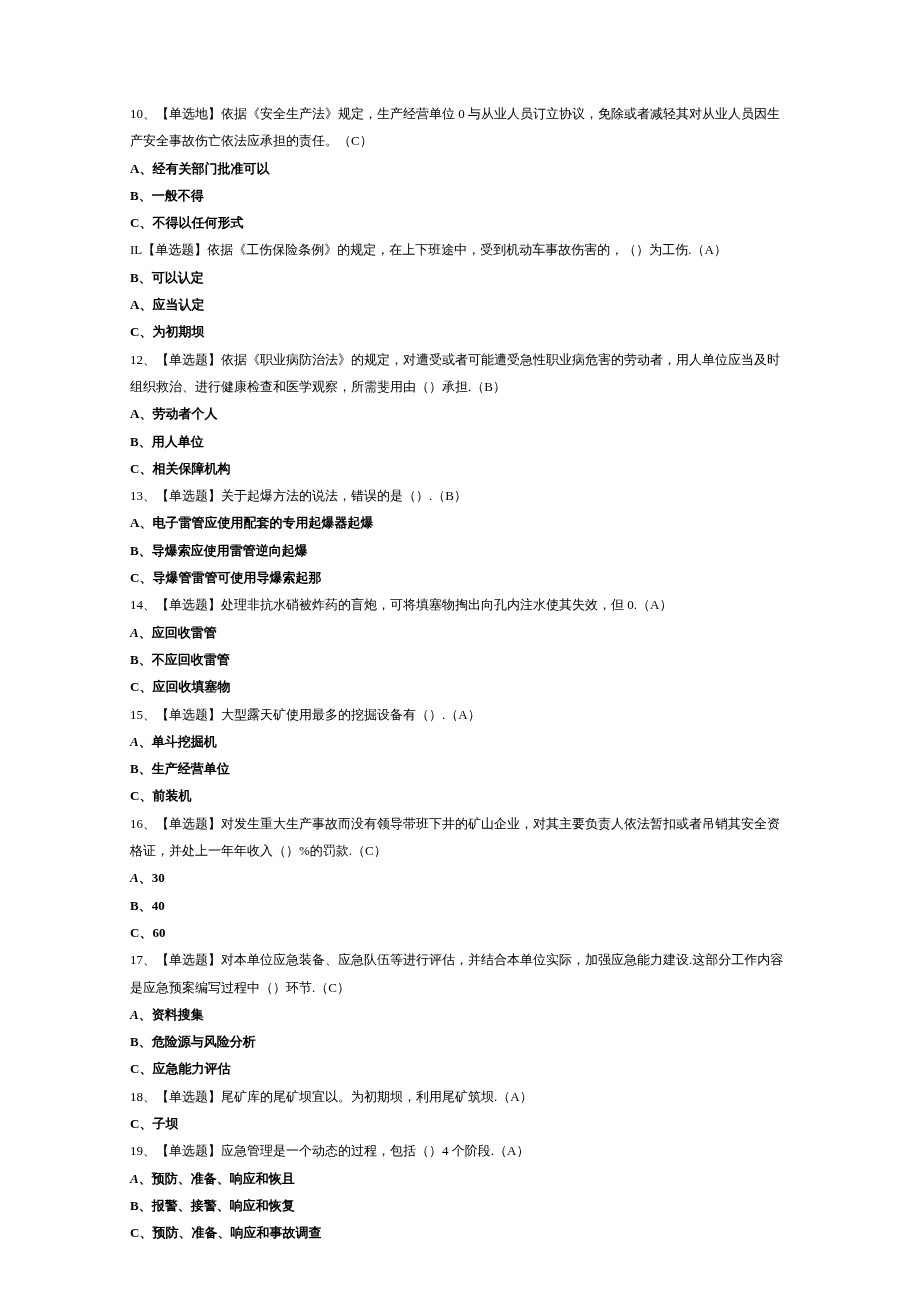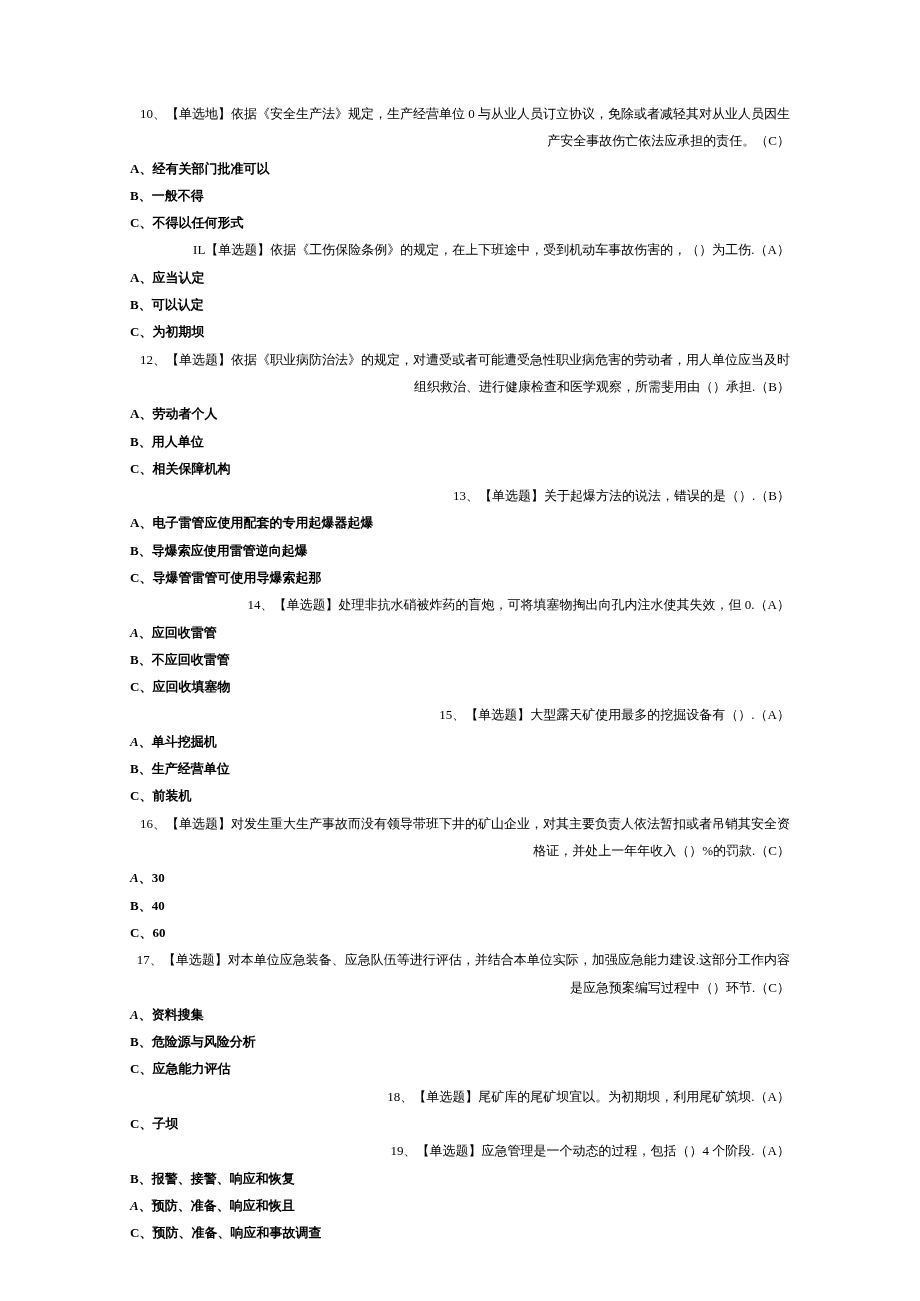--- a/index.html
+++ b/index.html
@@ -14,21 +14,20 @@
       width: 920px;
       font-size: 13px;
       color: #000000;
       line-height: 2.1;
     }
     .question-block {
       margin-bottom: 0;
     }
     .question-text {
       display: block;
-      text-align: right;
     }
     .option {
       display: block;
       font-weight: bold;
     }
     .italic-a {
       font-style: italic;
     }
   </style>
 </head>
@@ -36,22 +35,22 @@
 
 <div class="question-block">
   <span class="question-text">10、【单选地】依据《安全生产法》规定，生产经营单位 0 与从业人员订立协议，免除或者减轻其对从业人员因生产安全事故伤亡依法应承担的责任。（C）</span>
   <span class="option">A、经有关部门批准可以</span>
   <span class="option">B、一般不得</span>
   <span class="option">C、不得以任何形式</span>
 </div>
 
 <div class="question-block">
   <span class="question-text">IL【单选题】依据《工伤保险条例》的规定，在上下班途中，受到机动车事故伤害的，（）为工伤.（A）</span>
+  <span class="option">B、可以认定</span>
   <span class="option">A、应当认定</span>
-  <span class="option">B、可以认定</span>
   <span class="option">C、为初期坝</span>
 </div>
 
 <div class="question-block">
   <span class="question-text">12、【单选题】依据《职业病防治法》的规定，对遭受或者可能遭受急性职业病危害的劳动者，用人单位应当及时组织救治、进行健康检查和医学观察，所需斐用由（）承担.（B）</span>
   <span class="option">A、劳动者个人</span>
   <span class="option">B、用人单位</span>
   <span class="option">C、相关保障机构</span>
 </div>
 
@@ -90,16 +89,16 @@
   <span class="option">C、应急能力评估</span>
 </div>
 
 <div class="question-block">
   <span class="question-text">18、【单选题】尾矿库的尾矿坝宜以。为初期坝，利用尾矿筑坝.（A）</span>
   <span class="option">C、子坝</span>
 </div>
 
 <div class="question-block">
   <span class="question-text">19、【单选题】应急管理是一个动态的过程，包括（）4 个阶段.（A）</span>
+  <span class="option"><span class="italic-a">A</span><span>、预防、准备、响应和恢且</span></span>
   <span class="option">B、报警、接警、响应和恢复</span>
-  <span class="option"><span class="italic-a">A</span><span>、预防、准备、响应和恢且</span></span>
   <span class="option">C、预防、准备、响应和事故调查</span>
 </div>
 
 </body></html>

